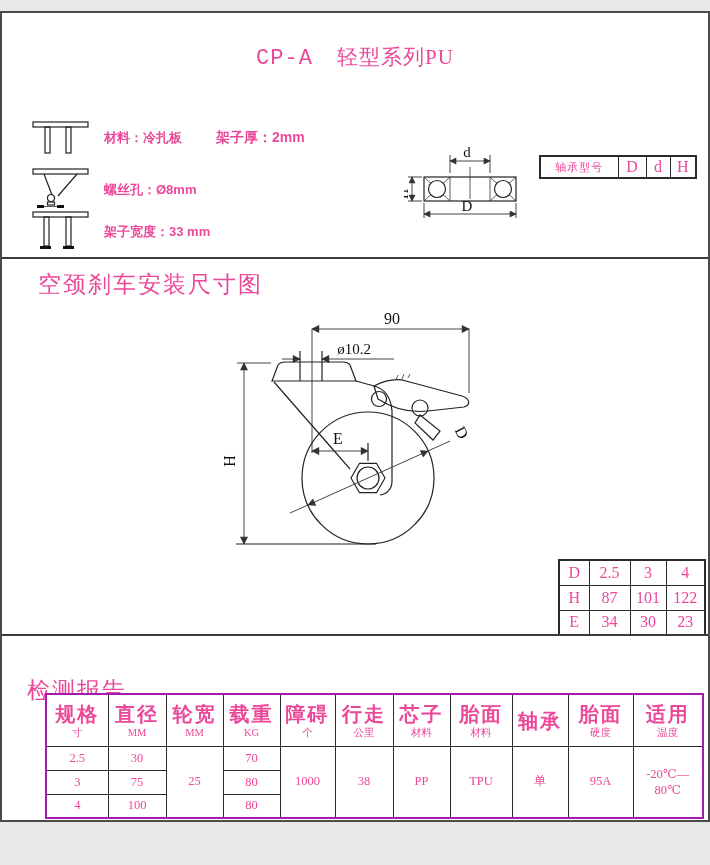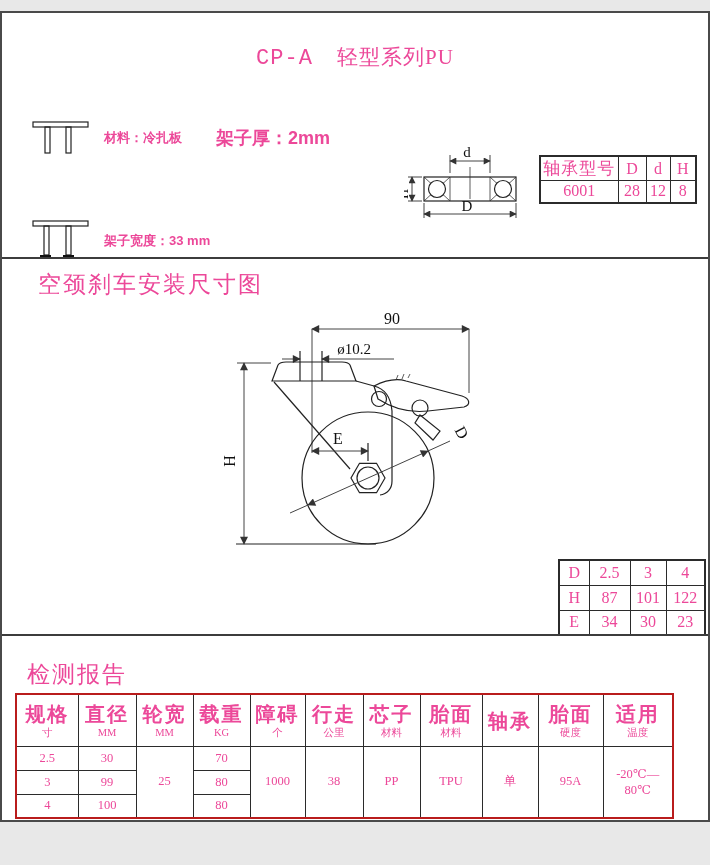--- a/index.html
+++ b/index.html
@@ -13,35 +13,35 @@
 
   .title-row { position:absolute; top:30px; left:0; width:100%; text-align:center; font-size:21px; letter-spacing:1px; }
   .title-row .code { font-family:"Liberation Mono","DejaVu Sans Mono",monospace; font-size:22px; }
   .title-row .txt { margin-left:18px; }
 
   .sec-heading { position:absolute; font-size:23px; font-weight:500; letter-spacing:2px; }
 
   .frame-item { position:absolute; left:30px; display:flex; align-items:center; }
   .frame-item .ic { width:58px; flex:0 0 58px; display:flex; justify-content:center; }
   .frame-item .lbl { font-family:"Liberation Sans","DejaVu Sans",sans-serif; font-size:13px; font-weight:600; margin-left:14px; white-space:nowrap; }
-  .frame-item .lbl2 { font-family:"Liberation Sans","DejaVu Sans",sans-serif; font-size:18px; font-weight:600; margin-left:34px; white-space:nowrap;text-align:right; }
+  .frame-item .lbl2 { font-family:"Liberation Sans","DejaVu Sans",sans-serif; font-size:14px; font-weight:600; margin-left:34px; white-space:nowrap;text-align:right; }
 
   table { border-collapse:collapse; background:#fff; }
   td { border:1px solid #2b2b2b; text-align:center; vertical-align:middle; padding:0; }
 
   .bearing-table { position:absolute; left:537px; top:142px; border:2px solid #2b2b2b; }
   .bearing-table td { height:22px; font-size:16px; }
-  .bearing-table .model-h { width:78px; font-size:17px; letter-spacing:1px; }
+  .bearing-table .model-h { width:78px; font-size:11px; letter-spacing:1px; }
   .bearing-table .c1 { width:28px; } .bearing-table .c2 { width:24px; } .bearing-table .c3 { width:26px; }
 
   .dhe-table { position:absolute; left:556px; top:546px; border:2px solid #2b2b2b; }
   .dhe-table td { height:25px; font-size:16px; }
   .dhe-table .l { width:30px; } .dhe-table .a { width:41px; } .dhe-table .b { width:36px; } .dhe-table .c { width:39px; }
 
-  .report-table { position:absolute; left:13px; top:680px; border:2px solid #b91c1c; table-layout:fixed;padding-left:16px; }
+  .report-table { position:absolute; left:43px; top:680px; border:2px solid #a21caf; table-layout:fixed;padding-left:16px; }
   .report-table td { font-size:12.5px; }
   .report-table .hd { height:52px; padding-top:2px; }
   .report-table .hd .main { display:block; font-size:20px; font-weight:600; line-height:24px; letter-spacing:2px; }
   .report-table .hd .sub { display:block; font-size:10.5px; line-height:14px; }
   .report-table .dr { height:24px; }
 
   svg .out { stroke:#222; stroke-width:1.2; fill:none; }
   svg .thin { stroke:#333; stroke-width:0.8; fill:none; }
   svg .dim { stroke:#444; stroke-width:1; fill:none; }
   svg .blk { fill:#111; stroke:none; }
@@ -63,22 +63,37 @@
       <svg width="58" height="36" viewBox="0 0 58 36">
         <rect class="out" x="1" y="2" width="55" height="5"></rect>
         <rect class="out" x="13" y="7" width="5" height="26"></rect>
         <rect class="out" x="34" y="7" width="5" height="26"></rect>
       </svg>
     </span>
     <span class="lbl">材料：冷扎板</span>
     <span class="lbl2">架子厚：2mm</span>
   </div>
 
-
-  <div class="frame-item" style="top:207px;">
+  <div class="frame-item" style="top:155px;">
+    <span class="ic">
+      <svg width="58" height="44" viewBox="0 0 58 44">
+        <rect class="out" x="1" y="1" width="55" height="5"></rect>
+        <line class="out" x1="12" y1="6" x2="20" y2="27"></line>
+        <line class="out" x1="45" y1="6" x2="26" y2="28"></line>
+        <circle class="out" cx="19" cy="30" r="3.5"></circle>
+        <rect class="out" x="15.5" y="34" width="7" height="3"></rect>
+        <line class="thin" x1="7" y1="38.5" x2="31" y2="38.5"></line>
+        <rect class="blk" x="5" y="37" width="7" height="3"></rect>
+        <rect class="blk" x="25" y="37" width="7" height="3"></rect>
+      </svg>
+    </span>
+    <span class="lbl">螺丝孔：Ø8mm</span>
+  </div>
+
+  <div class="frame-item" style="top:198px;">
     <span class="ic">
       <svg width="58" height="42" viewBox="0 0 58 42">
         <rect class="out" x="1" y="1" width="55" height="5"></rect>
         <rect class="out" x="12" y="6" width="5" height="29"></rect>
         <rect class="out" x="34" y="6" width="5" height="29"></rect>
         <rect class="blk" x="8" y="35" width="11" height="3"></rect>
         <rect class="blk" x="31" y="35" width="11" height="3"></rect>
       </svg>
     </span>
     <span class="lbl">架子宽度：33 mm</span>
@@ -116,26 +131,20 @@
   </svg>
 
   <table class="bearing-table">
     <tbody>
         <tr>
       <td class="model-h">轴承型号</td>
       <td class="c1">D</td>
       <td class="c2">d</td>
       <td class="c3">H</td>
     </tr>
-    <tr>
-      <td>6001</td>
-      <td>28</td>
-      <td>12</td>
-      <td>8</td>
-    </tr>
   </tbody>
     </table>
 
   <div class="divider" style="top:244px;"></div>
 
   <h2 class="sec-heading" style="left:36px; top:256px;">空颈刹车安装尺寸图</h2>
 
   <svg width="262" height="252" viewBox="0 0 262 252" style="position:absolute; left:222px; top:298px;">
     <defs>
       <marker id="ar2" viewBox="0 0 10 10" refX="9" refY="5" markerWidth="10" markerHeight="8" orient="auto-start-reverse">
@@ -207,21 +216,21 @@
       <td class="l">E</td>
       <td class="a">34</td>
       <td class="b">30</td>
       <td class="c">23</td>
     </tr>
   </tbody>
     </table>
 
   <div class="divider" style="top:621px;"></div>
 
-  <h2 class="sec-heading" style="left:25px; top:646px;font-family:Liberation Mono, monospace;">检测报告</h2>
+  <h2 class="sec-heading" style="left:25px; top:662px;font-family:Liberation Mono, monospace;">检测报告</h2>
 
   <table class="report-table">
     <colgroup>
       <col style="width:62px">
         <col style="width:58px">
         <col style="width:57px">
         <col style="width:57px">
       <col style="width:55px">
         <col style="width:58px">
         <col style="width:57px">
@@ -285,21 +294,21 @@
       <td class="dr" rowspan="3">1000</td>
       <td class="dr" rowspan="3">38</td>
       <td class="dr" rowspan="3">PP</td>
       <td class="dr" rowspan="3">TPU</td>
       <td class="dr" rowspan="3">单</td>
       <td class="dr" rowspan="3">95A</td>
       <td class="dr" rowspan="3">-20℃—80℃</td>
     </tr>
     <tr>
       <td class="dr">3</td>
-      <td class="dr">99</td>
+      <td class="dr">75</td>
       <td class="dr">80</td>
     </tr>
     <tr>
       <td class="dr">4</td>
       <td class="dr">100</td>
       <td class="dr">80</td>
     </tr>
   </tbody>
     </table>
 

